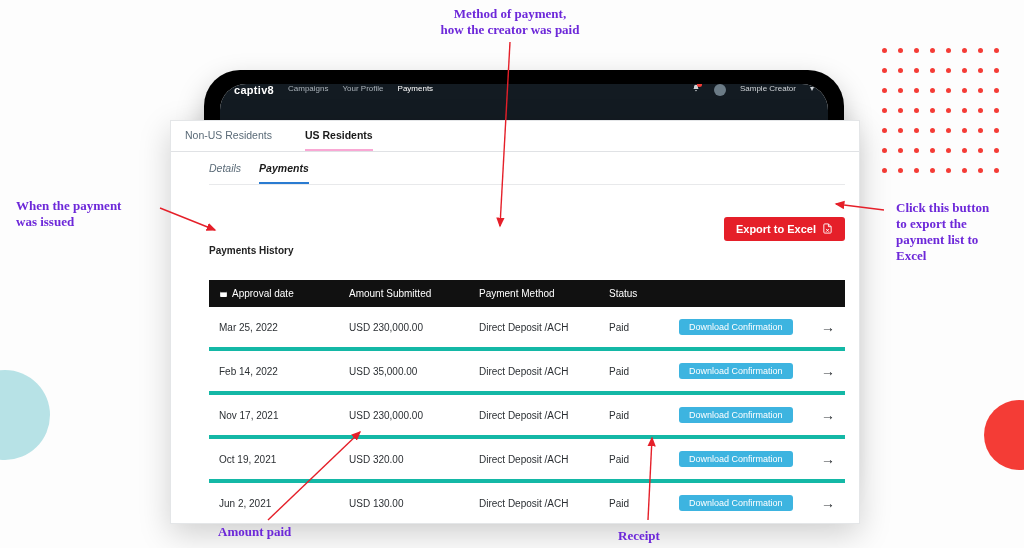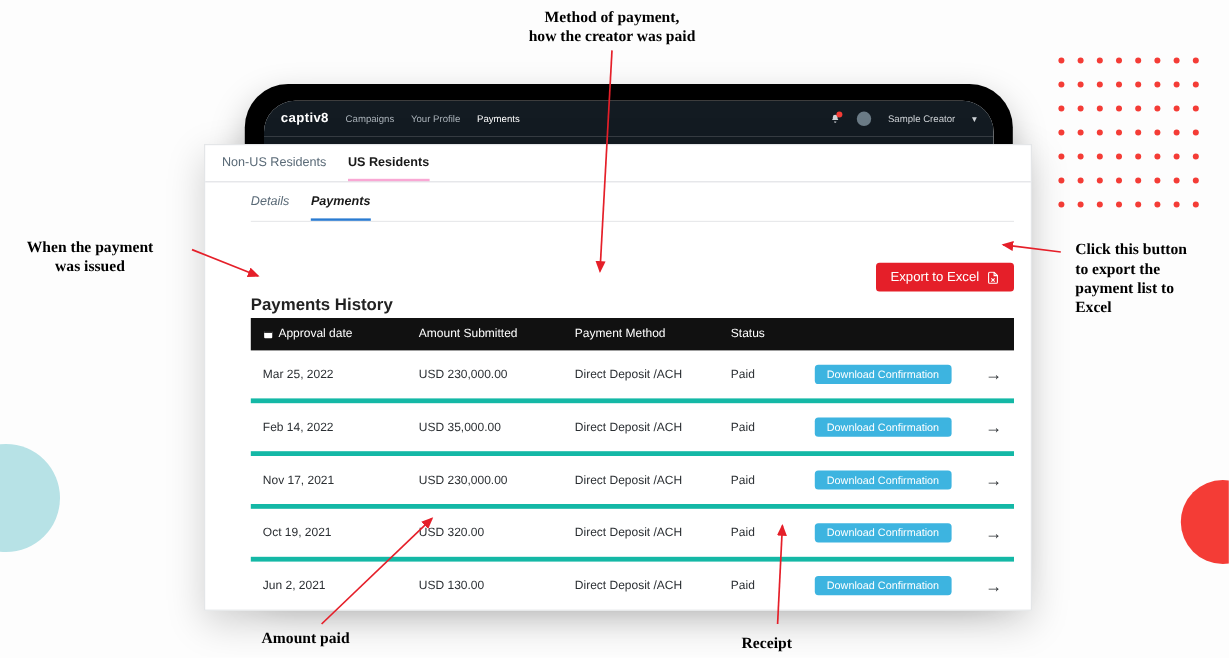--- a/index.html
+++ b/index.html
@@ -57,21 +57,21 @@
     border-radius: 26px;
     overflow: hidden;
     position: relative;
   }
 
   .app-topbar {
     background: #131b22;
     color: #cfd3d7;
     height: 30px;
     display: flex;
-    align-items: center;
+    align-items: flex-start;
     padding: 0 14px;
     font-size: 8px;
     gap: 14px;
   }
   .app-topbar .brand {
     color: #fff; font-weight: 700; font-size: 11px; letter-spacing: .3px;
   }
   .app-topbar .nav-link { color: #aab2b9; }
   .app-topbar .nav-link.active { color: #fff; }
   .app-topbar .spacer { flex: 1; }
@@ -106,21 +106,21 @@
     position: absolute;
     left: 170px; top: 120px;
     width: 690px;
     background: #fff;
     border: 1px solid #e4e6e8;
     box-shadow: 0 10px 30px rgba(0,0,0,0.18);
     z-index: 5;
     font-size: 11px;
   }
   .outer-tabs {
-    display:flex; gap:18px;
+    display:flex; gap:33px;
     border-bottom:1px solid #e0e2e5;
     padding: 8px 14px 0 14px;
     font-size: 10.5px;
   }
   .outer-tabs .tab {
     padding-bottom:8px; color:#5a6a77; cursor:pointer;
   }
   .outer-tabs .tab.active {
     color:#1a1a1a; border-bottom:2px solid #f9a8d4; font-weight:600;
   }
@@ -136,30 +136,30 @@
     padding-bottom:8px; color:#5a6a77; cursor:pointer;font-style:italic;
   }
   .inner-tabs .itab.active {
     color:#1a1a1a; border-bottom:2px solid #2a7bd1; font-weight:600;
   }
 
   .panel-header {
     display:flex; align-items:center; justify-content:space-between;
     margin-top:16px;
   }
-  .panel-title { font-size:14px; font-weight:700;margin-top:44px; }
+  .panel-title { font-size:10px; font-weight:700;margin-top:44px; }
   .export-btn {
     background:#e51f29; color:#fff; border:none;
-    padding:6px 12px; font-size:11px; font-weight:400;
+    padding:6px 12px; font-size:11px; font-weight:700;
     border-radius:3px; cursor:pointer;
     display:flex; align-items:center; gap:6px;
   }
 
   .table {
-    margin-top:4px;
+    margin-top:24px;
     width:100%;
     font-size:10px;
   }
   .thead {
     background:#111; color:#fff;
     display:grid;
     grid-template-columns: 130px 130px 130px 70px 1fr 30px;
     padding:8px 10px;
     align-items:center;
   }
@@ -178,21 +178,21 @@
     padding:3px 10px; font-size:9px; border-radius:3px; cursor:pointer;
     white-space:nowrap;
   }
   .arrow-cell { text-align:right; font-size:14px; font-weight:700; }
 
   
   .callout {
     position:absolute;
     font-family: Georgia, 'Times New Roman', serif;
     font-size:13px; font-weight:600;
-    color:#000000;
+    color:#6d28d9;
     z-index: 20;
   }
   svg.arrows {
     position:absolute; left:0; top:0;
     width:1024px; height:548px;
     pointer-events:none;
     z-index: 19;
   }
 </style>
 </head>
@@ -376,21 +376,21 @@
           </div>
         </div>
     </div>
 
   </div>
 </div>
 
 <div class="callout" style="left:380px; top:6px; text-align:center; width:260px; white-space:pre-line;">Method of payment,
 how the creator was paid</div>
 
-<div class="callout" style="left:0; top:198px; text-align:center; width:150px; white-space:pre-line;">When the payment
+<div class="callout" style="left:16px; top:198px; text-align:left; width:150px; white-space:pre-line;">When the payment
 was issued</div>
 
 <div class="callout" style="left:886px; top:200px; width:130px; white-space:pre-line;margin-left:10px;">Click this button
 to export the
 payment list to
 Excel</div>
 
 <div class="callout" style="left:218px; top:524px;">Amount paid</div>
 
 <div class="callout" style="left:618px; top:528px;">Receipt</div>

